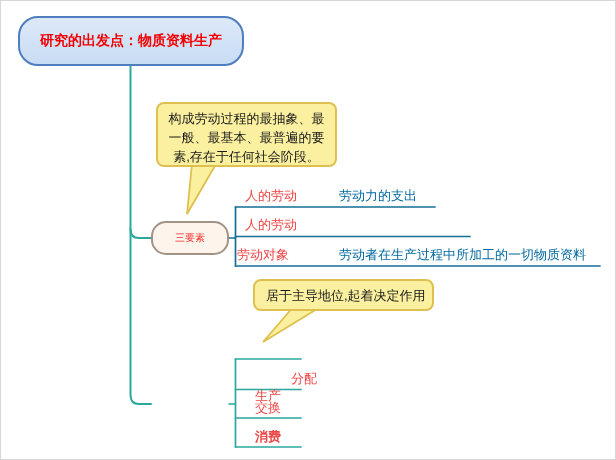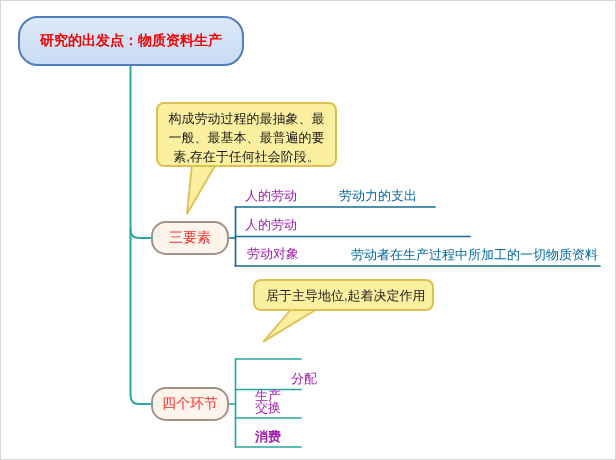--- a/index.html
+++ b/index.html
@@ -14,33 +14,33 @@
     box-sizing:border-box;white-space:nowrap;
   }
   .root-node{
     left:17px;top:15px;width:226px;height:50px;
     background:linear-gradient(#dde9f8,#c8dcf4);
     border:2px solid #4f7dbe;border-radius:20px;
     color:#f20000;font-weight:bold;font-size:14px;
   }
   .topic-node{
     background:#fdf5ec;border:2px solid #a39386;border-radius:15px;
-    color:#fb2b2b;font-size:14px;
+    color:#fb2b2b;font-size:10px;
   }
   #node-elements{left:150px;top:220px;width:78px;height:34px;}
   #node-links{left:150px;top:386px;width:78px;height:34px;}
   .callout{
     position:absolute;box-sizing:border-box;
     background:#fbf0a0;border:2px solid #dec050;border-radius:8px;
     color:#1a1a1a;font-size:13px;line-height:19px;text-align:center;
   }
   #callout-elements{left:155px;top:101px;width:181px;height:65px;padding:5px 9px;}
   #callout-links{left:252px;top:278px;width:181px;height:32px;padding:5px 11px;white-space:nowrap;text-align:center;}
   .row-label{
-    position:absolute;font-size:13px;color:#a21caf;white-space:nowrap;line-height:16px;
+    position:absolute;font-size:13px;color:#ef4444;white-space:nowrap;line-height:16px;
   }
   .row-note{
     position:absolute;font-size:13px;color:#0369a1;white-space:nowrap;line-height:16px;
   }
   .note-red{color:#ff0000;}
   .b2-label{width:66px;text-align:center;}
 </style>
 </head>
 <body>
 
@@ -77,25 +77,24 @@
 
   <div class="callout" id="callout-elements">构成劳动过程的最抽象、最一般、最基本、最普遍的要素,存在于任何社会阶段。</div>
 
   <div class="node topic-node" id="node-elements">三要素</div>
 
   <div class="row-label" style="left:244px;top:187px;">人的劳动</div>
   <div class="row-note" style="left:338px;top:187px;">劳动力的支出</div>
 
   <div class="row-label" style="left:244px;top:216px;">人的劳动</div>
 
-  <div class="row-label" style="left:246px;top:246px;font-family:Liberation Mono, monospace;">劳动对象</div>
-  <div class="row-note" style="left:338px;top:246px;margin-left:12px;">劳动者在生产过程中所加工的一切物质资料</div>
+  <div class="row-label" style="left:236px;top:246px;">劳动对象</div>
+  <div class="row-note" style="left:338px;top:246px;">劳动者在生产过程中所加工的一切物质资料</div>
 
   <div class="callout" id="callout-links">居于主导地位,起着决定作用</div>
 
-  <div class="node topic-node" id="node-links">四个环节</div>
 
   <div class="row-label b2-label" style="left:234px;top:340px;margin-top:47px;">生产</div>
   <div class="row-label b2-label" style="left:234px;top:370px;margin-left:36px;">分配</div>
   <div class="row-label b2-label" style="left:234px;top:399px;text-align:center;">交换</div>
   <div class="row-label b2-label" style="left:234px;top:428px;font-weight:bold;">消费</div>
 
 </div>
 
 </body></html>

